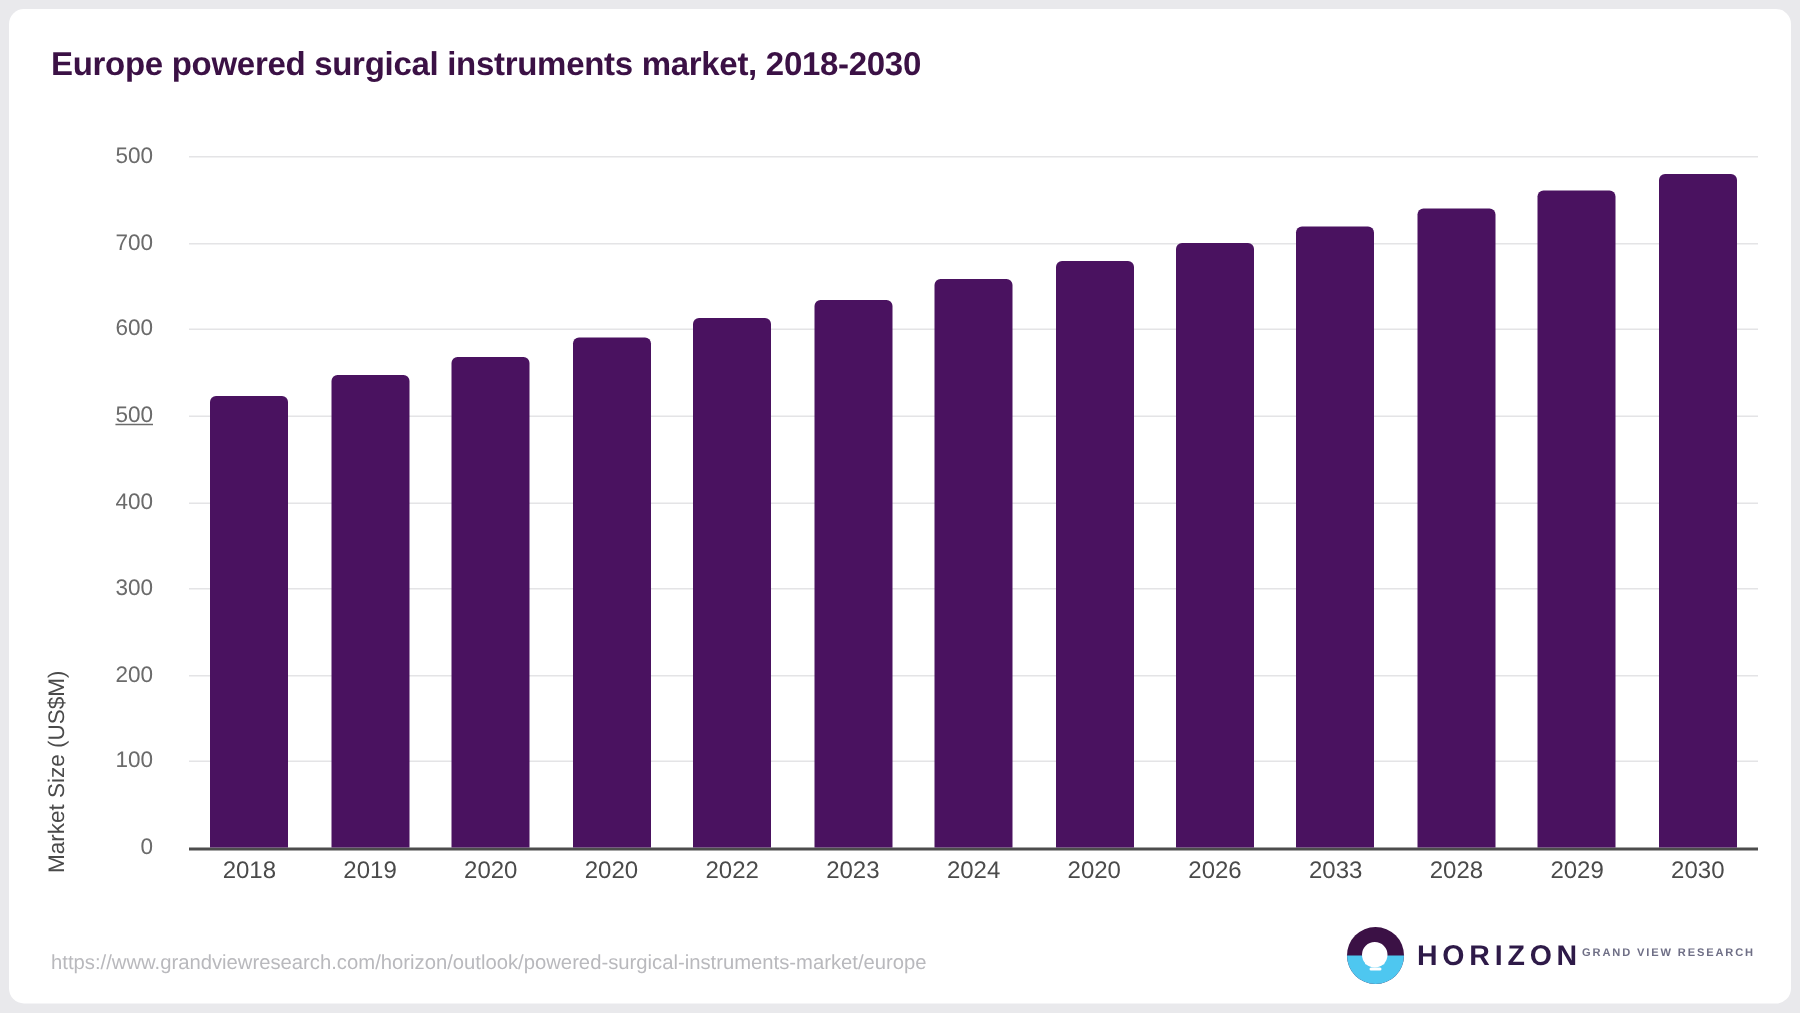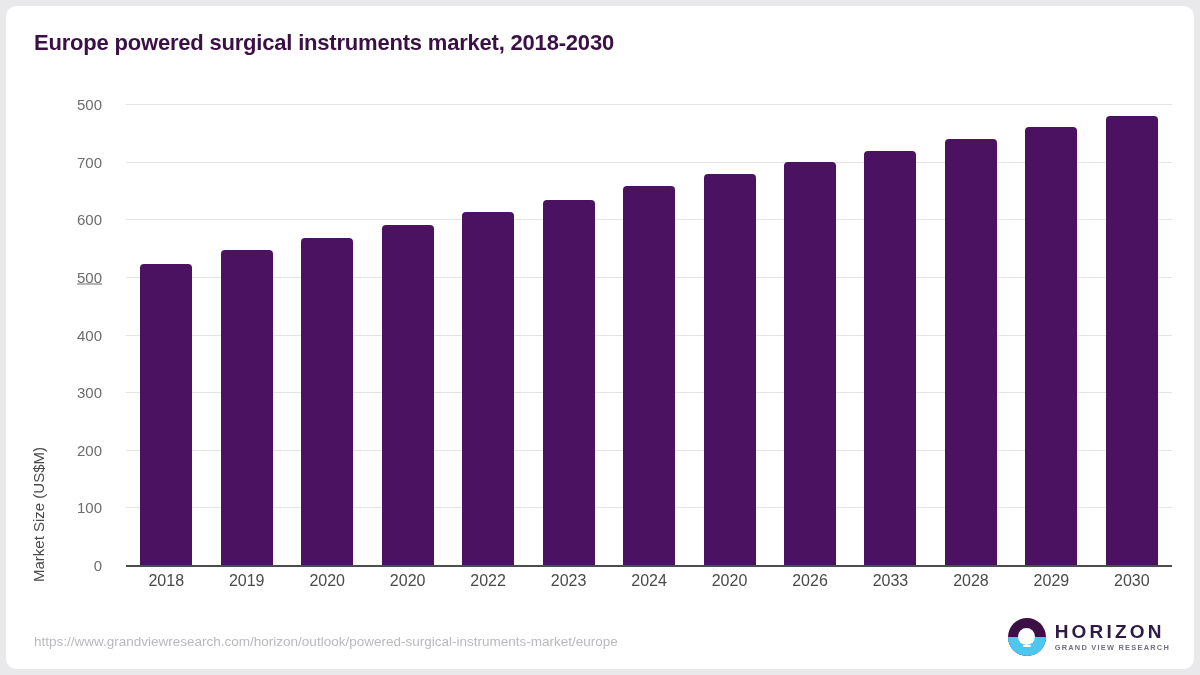--- a/index.html
+++ b/index.html
@@ -153,21 +153,21 @@
     position: absolute;
     left: 50%;
     background: #ffffff;
     height: 2px;
     border-radius: 1px;
   }
   .logo-mark .l1 { width: 13px; margin-left: -6.5px; top: 60%; }
   .logo-mark .l2 { width: 8px;  margin-left: -4px;   top: 70%; }
   .logo-text {
     display: flex;
-    flex-direction: column;
+    flex-direction: row;
     justify-content: space-between;
     line-height: 1;
   }
   .logo-word {
     font-size: 19px;
     font-weight: bold;
     color: #2e1a48;
     letter-spacing: 3.2px;
   }
   .logo-sub {

